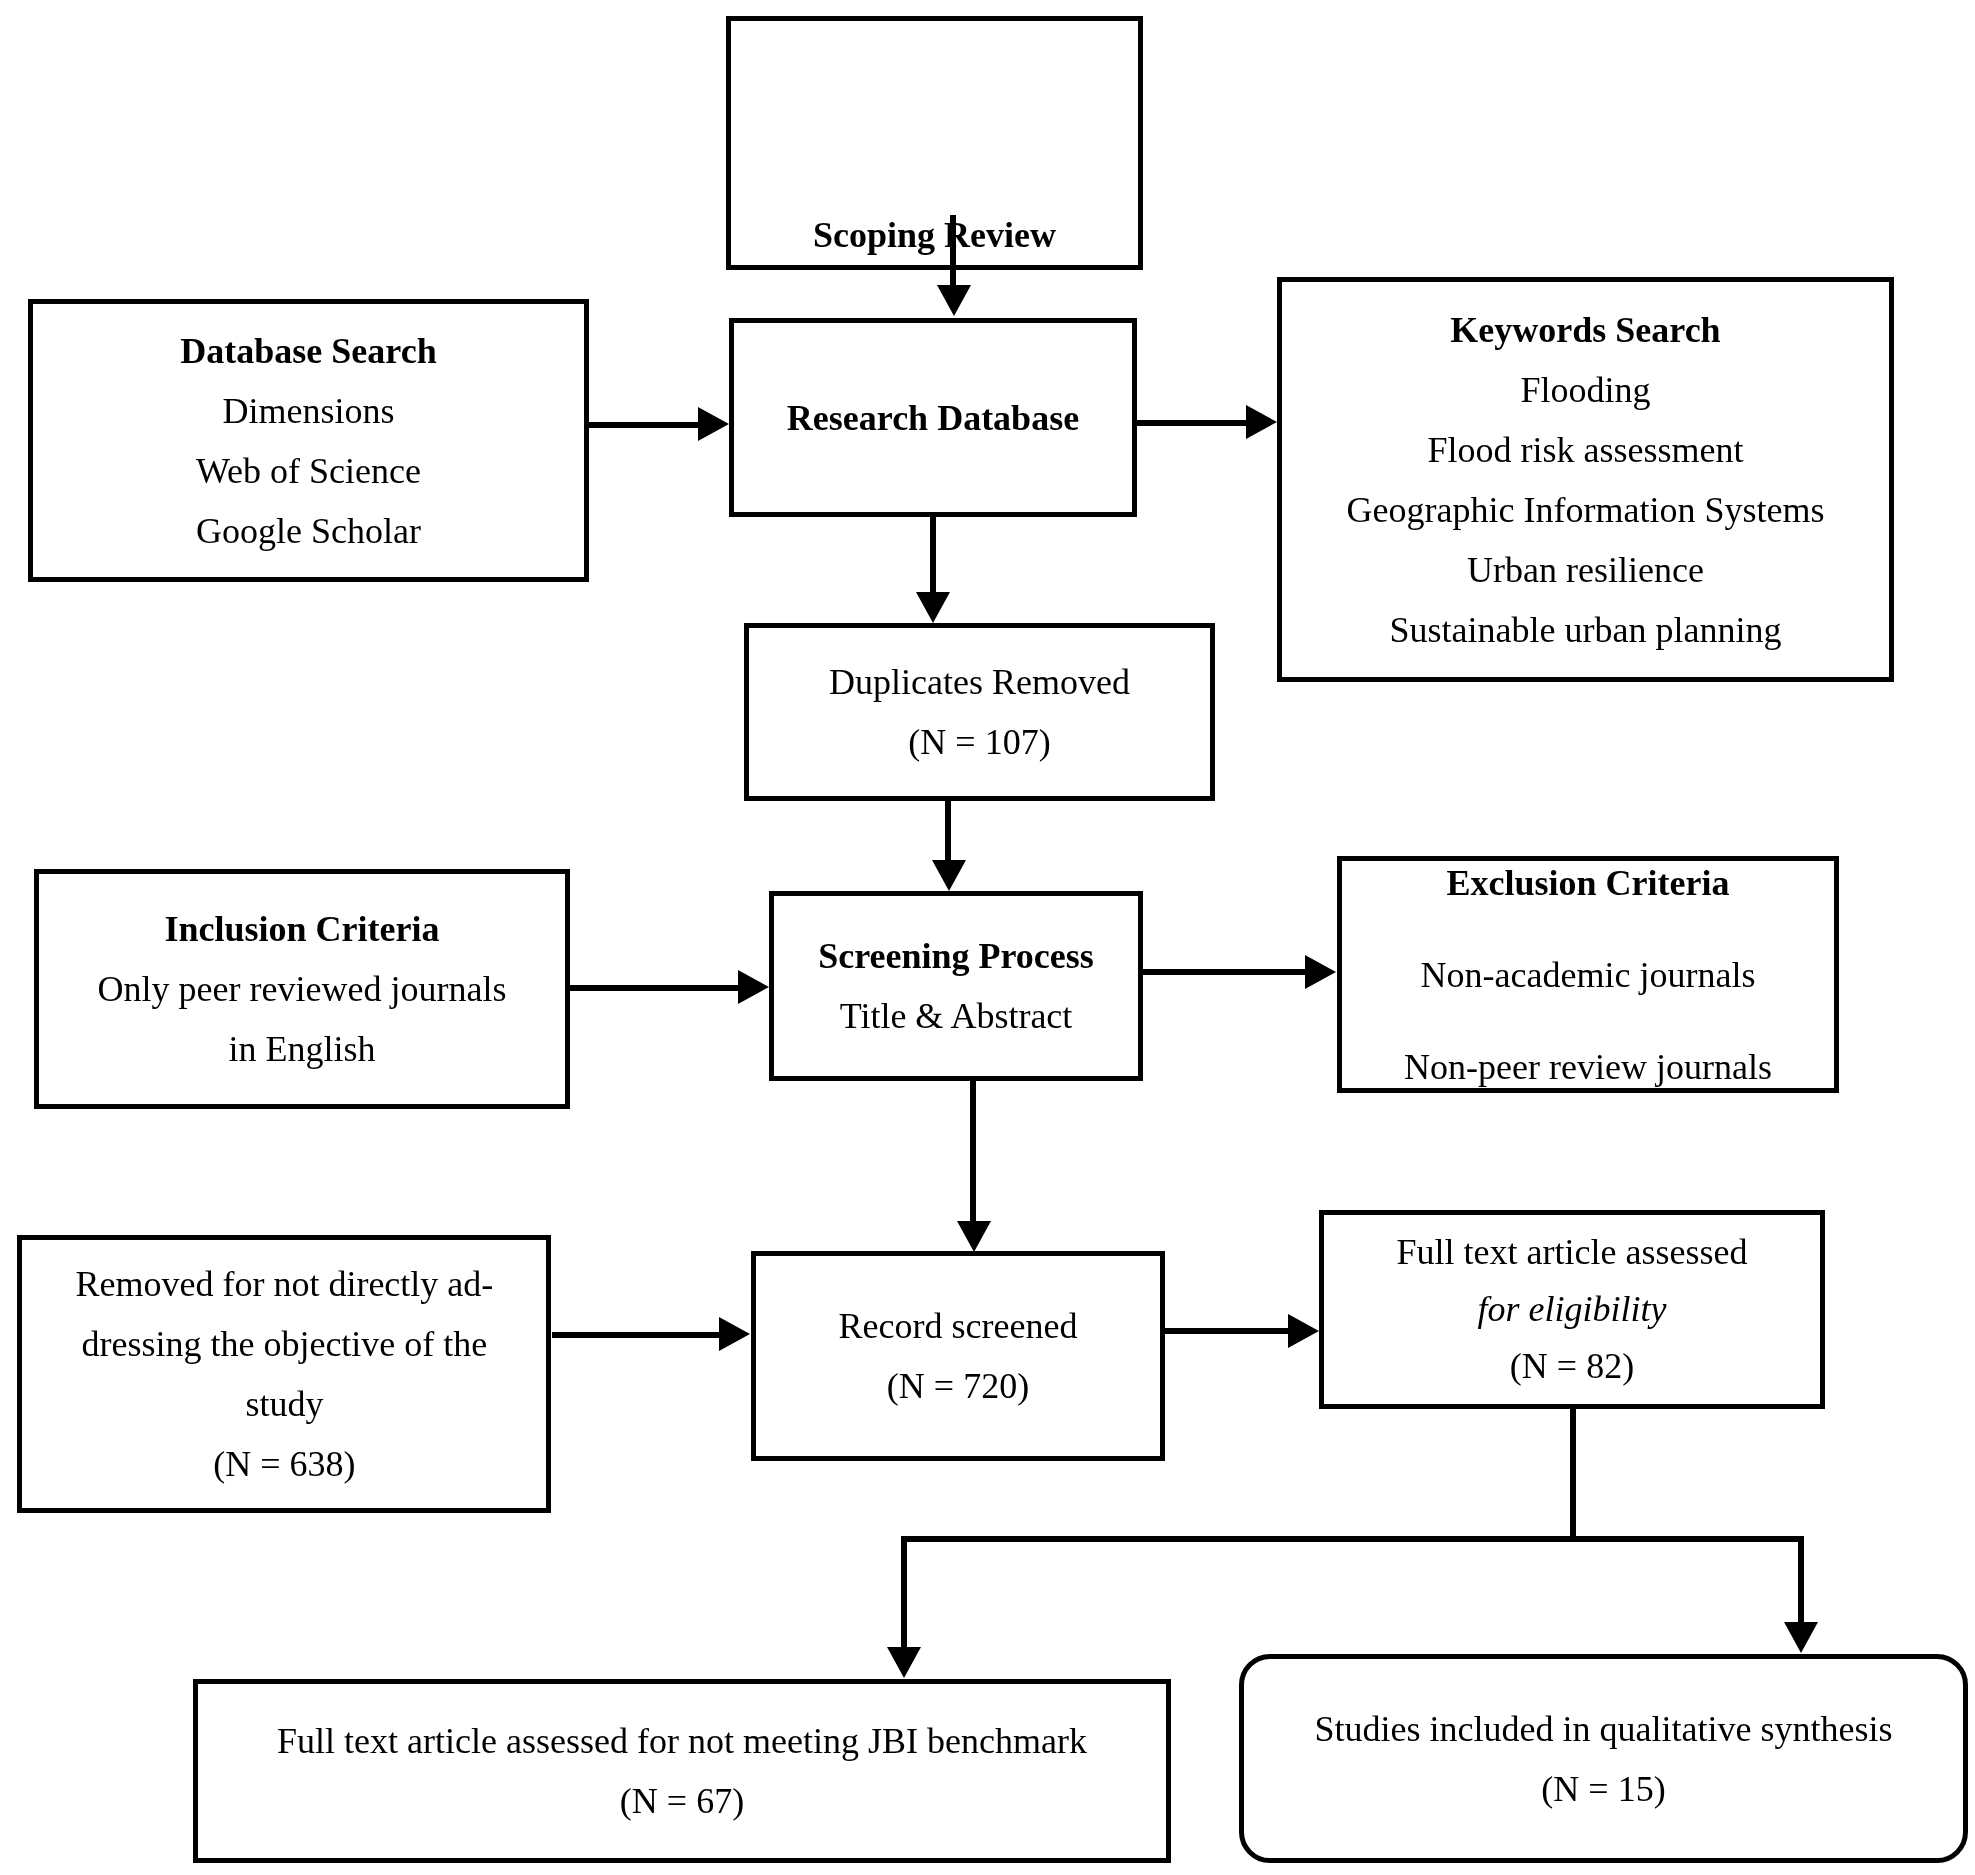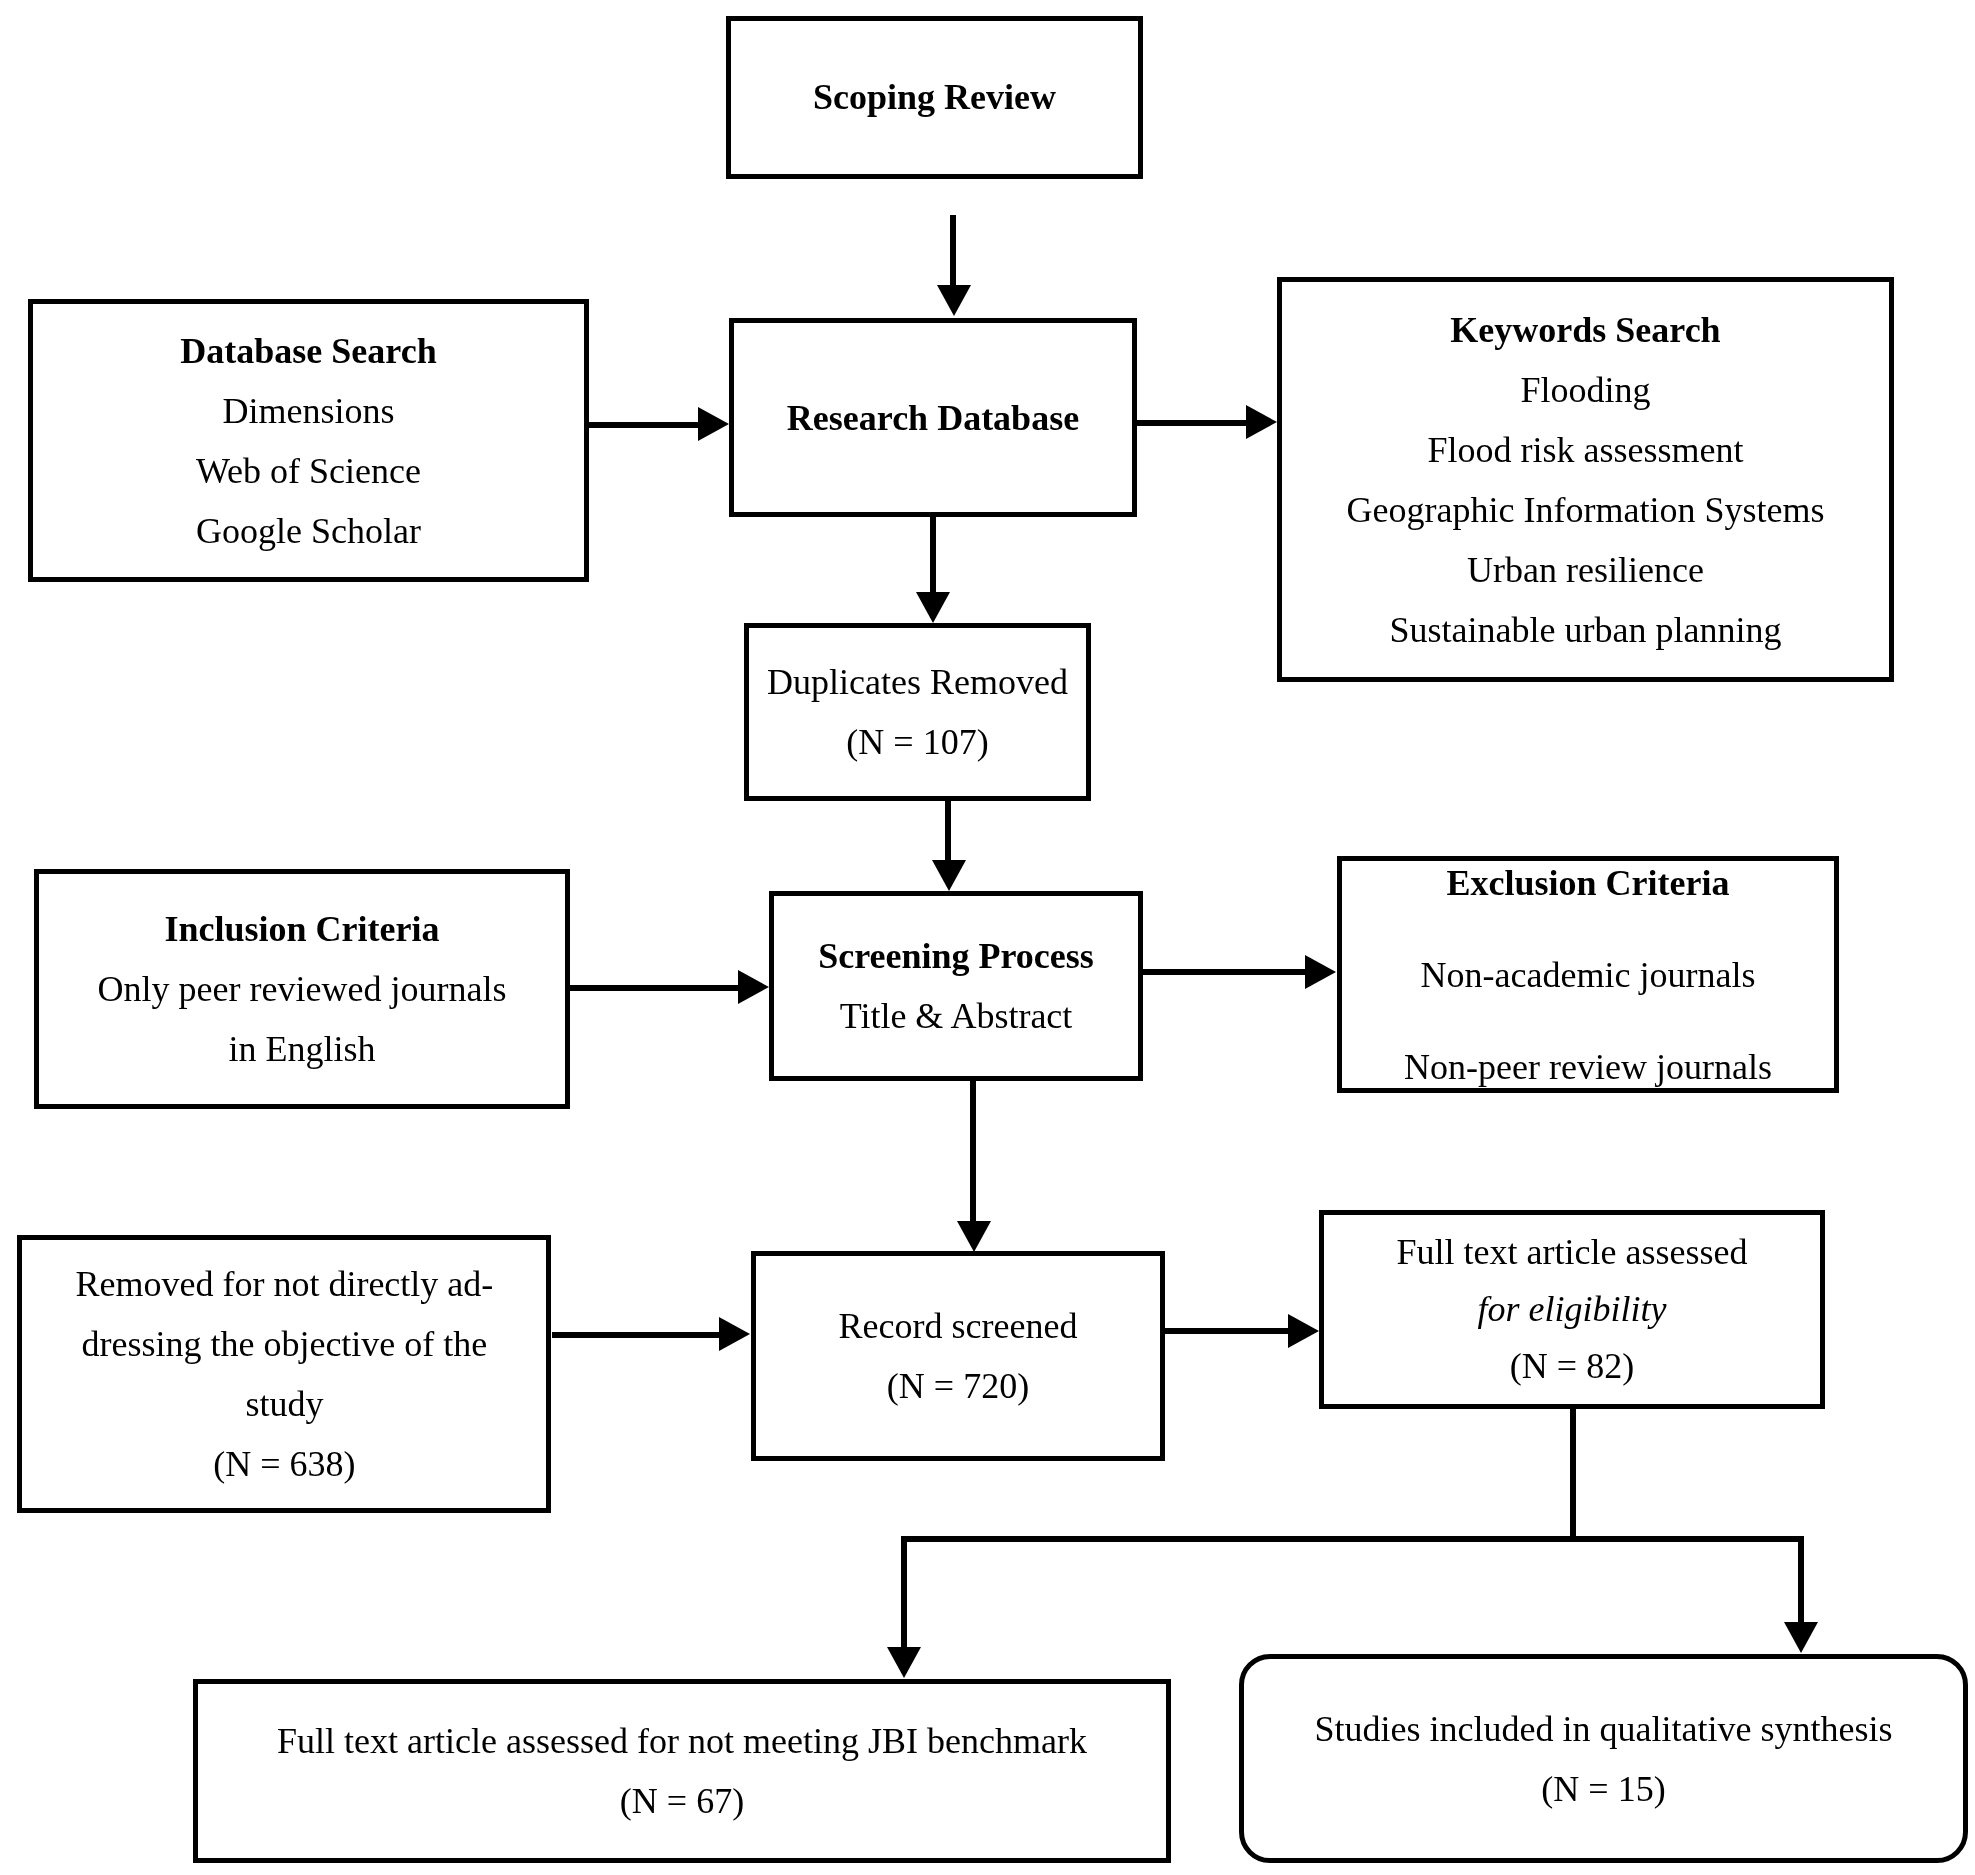--- a/index.html
+++ b/index.html
@@ -42,21 +42,21 @@
     border-top:17px solid transparent;
     border-bottom:17px solid transparent;
     border-left:31px solid #000000;
   }
 </style>
 </head>
 <body>
 
 <div id="canvas">
 
-  <div class="box" style="left:726px;top:15.6px;width:417px;height:163px;">
+  <div class="box" style="left:726px;top:15.6px;width:417px;height:254px;justify-content:flex-end;">
     <div class="line bold">Scoping Review</div>
   </div>
 
   <div class="box" style="left:28px;top:299px;width:561px;height:283px;">
     <div class="line bold">Database Search</div>
     <div class="line">Dimensions</div>
     <div class="line">Web of Science</div>
     <div class="line">Google Scholar</div>
   </div>
 
@@ -66,21 +66,21 @@
 
   <div class="box" style="left:1277px;top:277px;width:617px;height:405px;">
     <div class="line bold">Keywords Search</div>
     <div class="line">Flooding</div>
     <div class="line">Flood risk assessment</div>
     <div class="line">Geographic Information Systems</div>
     <div class="line">Urban resilience</div>
     <div class="line">Sustainable urban planning</div>
   </div>
 
-  <div class="box" style="left:744px;top:623px;width:347px;height:178px;">
+  <div class="box" style="left:744px;top:623px;width:471px;height:178px;">
     <div class="line">Duplicates Removed</div>
     <div class="line">(N = 107)</div>
   </div>
 
   <div class="box" style="left:34px;top:869px;width:536px;height:240px;">
     <div class="line bold">Inclusion Criteria</div>
     <div class="line">Only peer reviewed journals</div>
     <div class="line">in English</div>
   </div>
 

